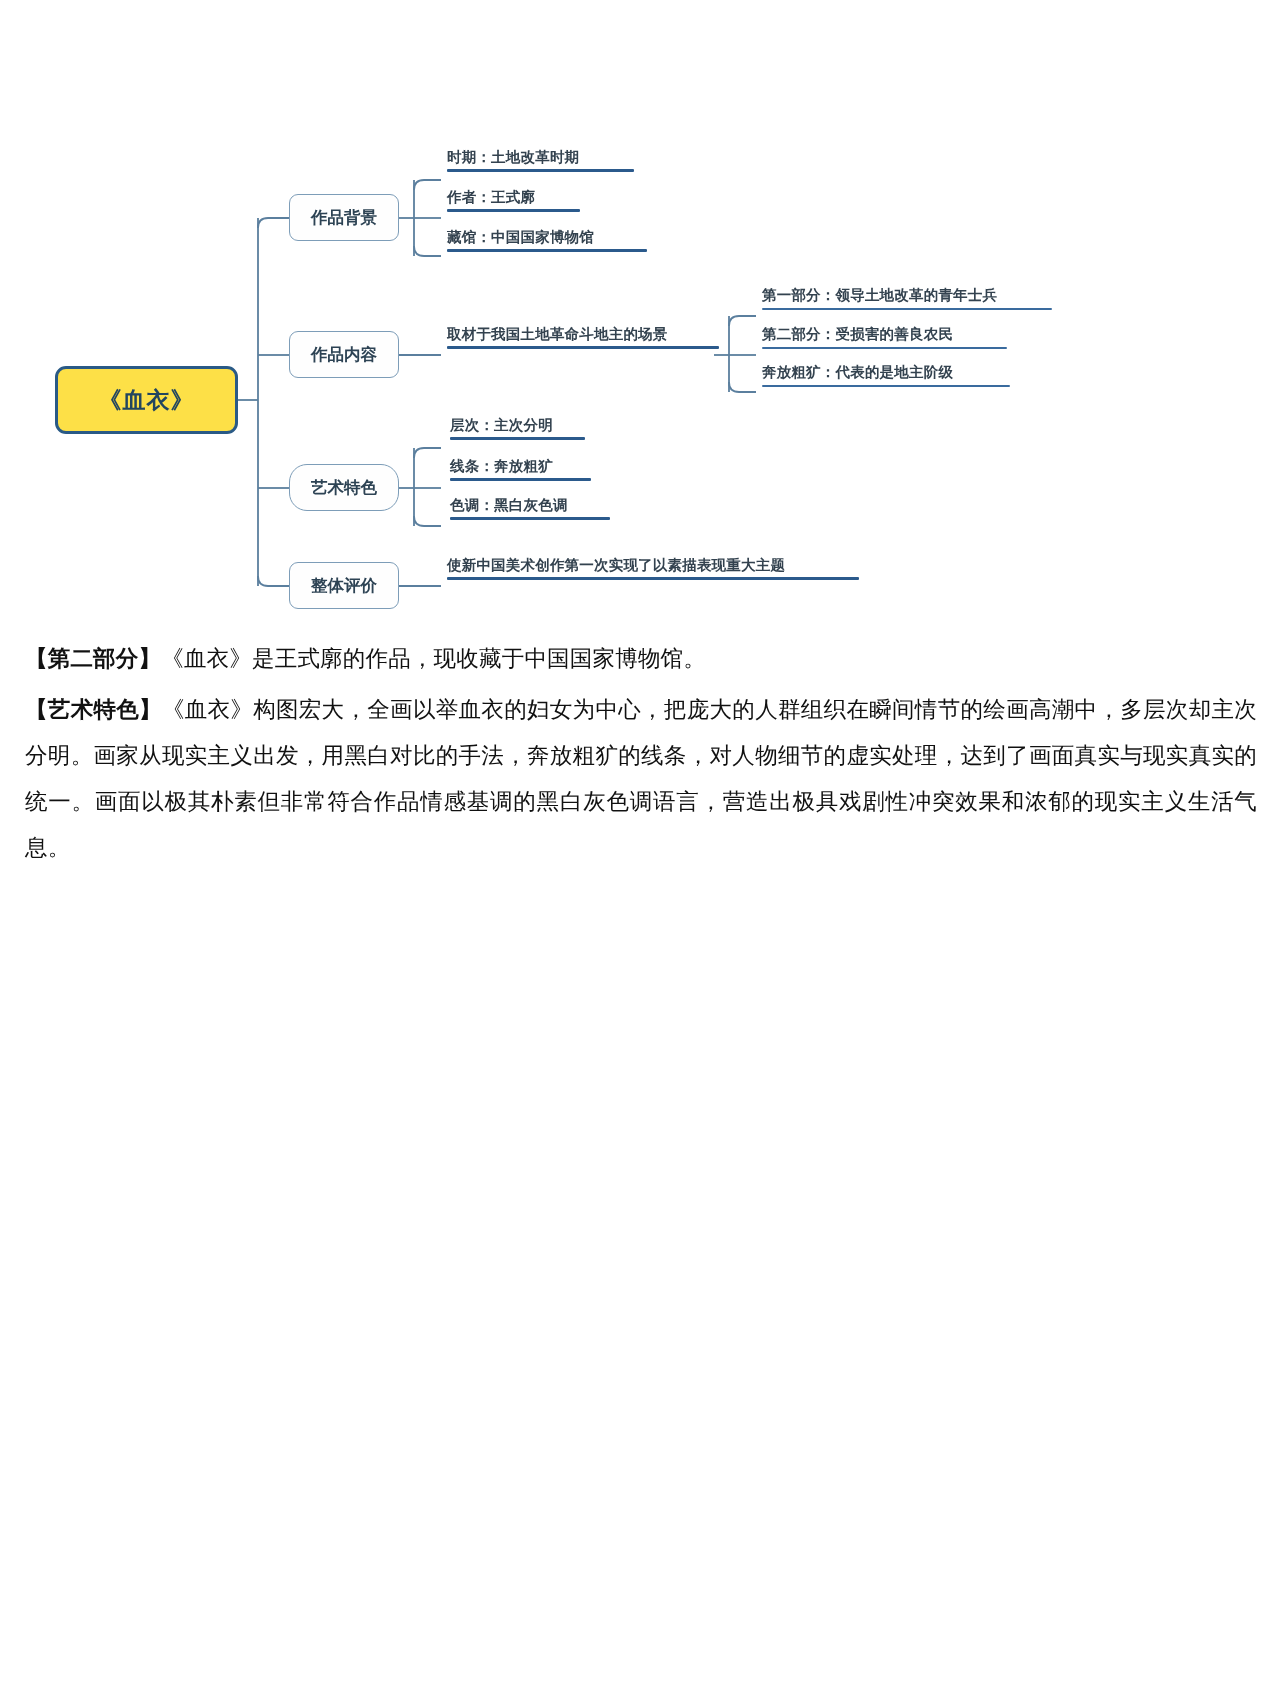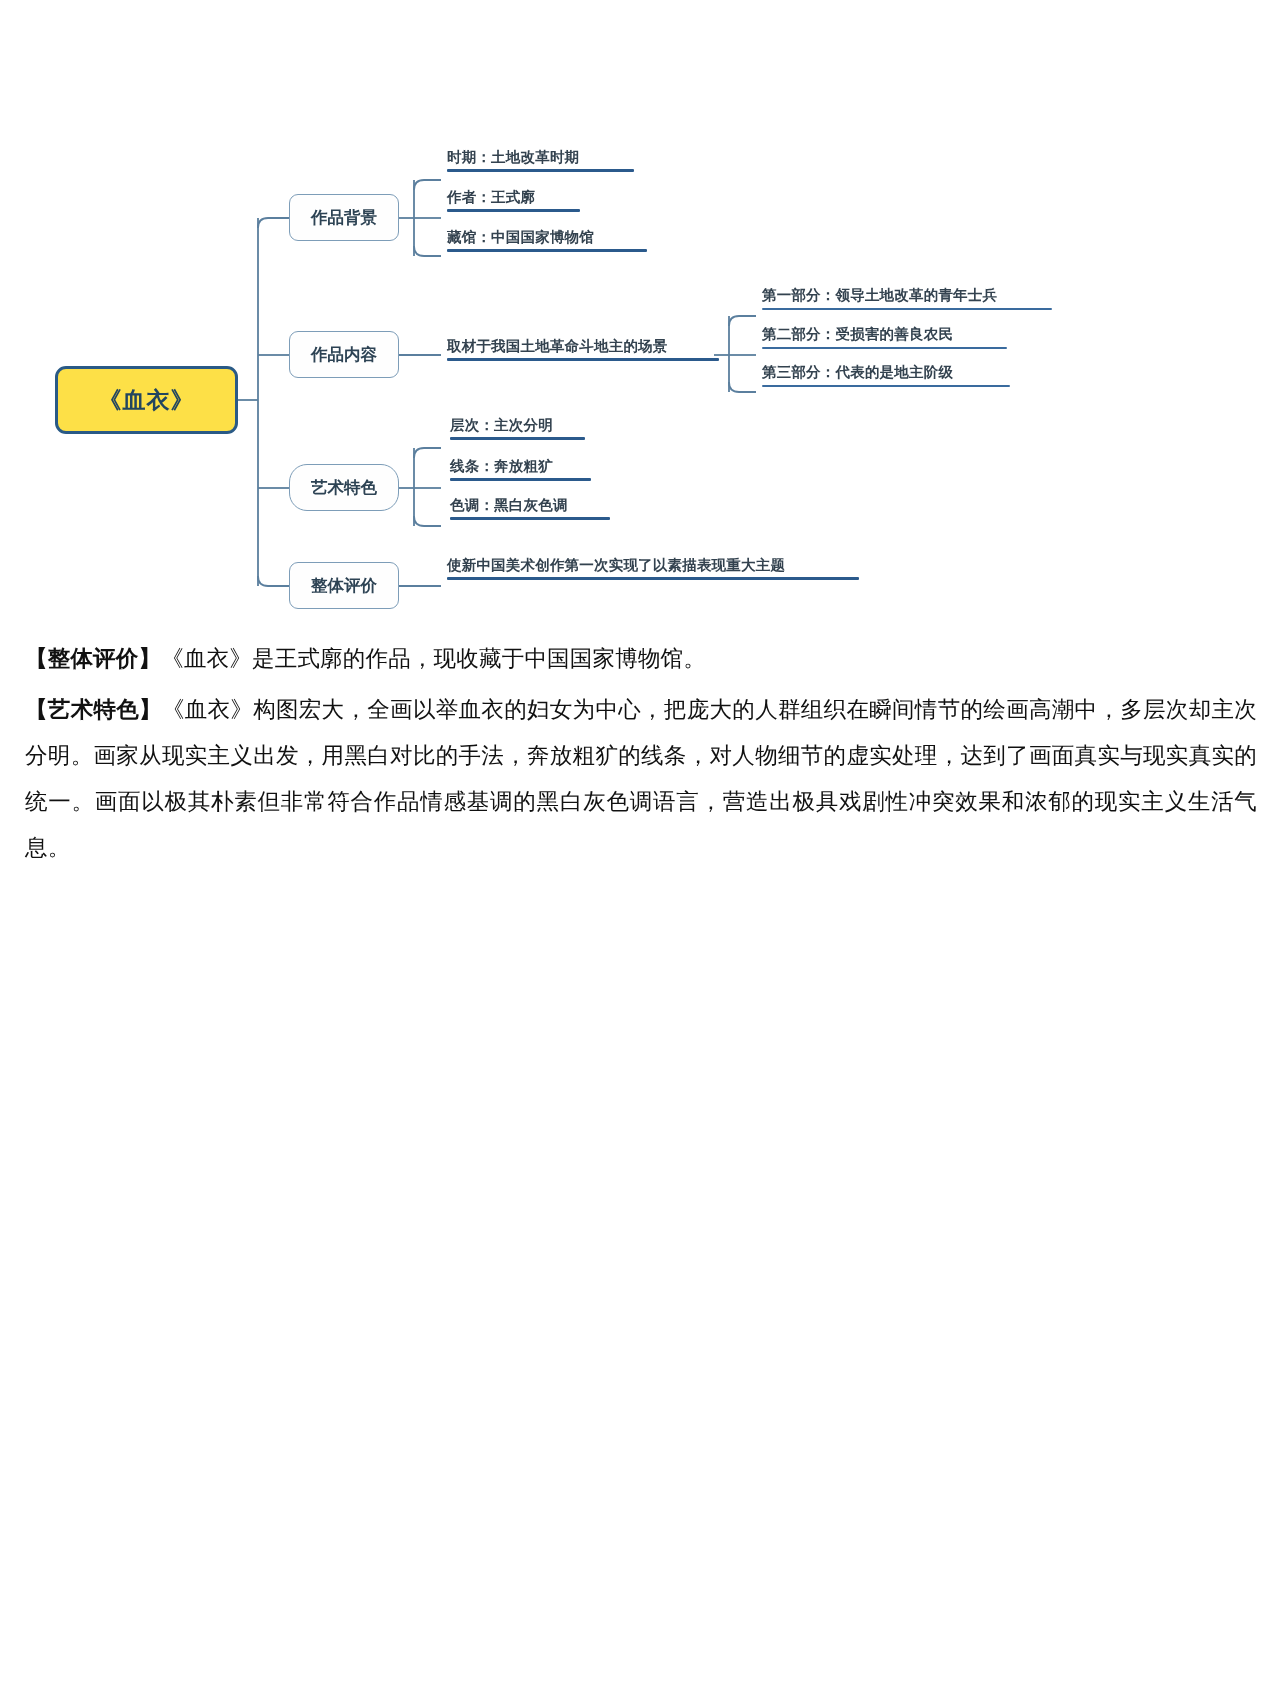--- a/index.html
+++ b/index.html
@@ -176,34 +176,34 @@
     <span class="underline" style="width:133px;"></span>
   </div>
   <div class="leaf" style="left:447px; top:228px;">
     <span>藏馆：中国国家博物馆</span>
     <span class="underline" style="width:200px;"></span>
   </div>
 
   <div class="node node-branch b2">
     <span>作品内容</span>
   </div>
-  <div class="leaf" style="left:447px; top:337px;">
+  <div class="leaf" style="left:447px; top:325px;">
     <span>取材于我国土地革命斗地主的场景</span>
     <span class="underline" style="width:272px;"></span>
   </div>
   <div class="leaf thin" style="left:762px; top:286px;">
     <span>第一部分：领导土地改革的青年士兵</span>
     <span class="underline" style="width:290px;"></span>
   </div>
   <div class="leaf thin" style="left:762px; top:325px;">
     <span>第二部分：受损害的善良农民</span>
     <span class="underline" style="width:245px;"></span>
   </div>
   <div class="leaf thin" style="left:762px; top:363px;">
-    <span>第三部分：代表的是地主阶级</span>
+    <span>奔放粗犷：代表的是地主阶级</span>
     <span class="underline" style="width:248px;"></span>
   </div>
 
   <div class="node node-branch b3">
     <span>艺术特色</span>
   </div>
   <div class="leaf" style="left:450px; top:416px;">
     <span>层次：主次分明</span>
     <span class="underline" style="width:135px;"></span>
   </div>
@@ -220,15 +220,15 @@
     <span>整体评价</span>
   </div>
   <div class="leaf" style="left:447px; top:556px;">
     <span>使新中国美术创作第一次实现了以素描表现重大主题</span>
     <span class="underline" style="width:412px;"></span>
   </div>
 
 </div>
 
 <div id="article">
-  <p><span class="tag">【整体评价】</span><span>《血衣》是王式廓的作品，现收藏于中国国家博物馆。</span></p>
+  <p><span class="tag">【第二部分】</span><span>《血衣》是王式廓的作品，现收藏于中国国家博物馆。</span></p>
   <p><span class="tag">【艺术特色】</span><span>《血衣》构图宏大，全画以举血衣的妇女为中心，把庞大的人群组织在瞬间情节的绘画高潮中，多层次却主次分明。画家从现实主义出发，用黑白对比的手法，奔放粗犷的线条，对人物细节的虚实处理，达到了画面真实与现实真实的统一。画面以极其朴素但非常符合作品情感基调的黑白灰色调语言，营造出极具戏剧性冲突效果和浓郁的现实主义生活气息。</span></p>
 </div>
 
 </body></html>

